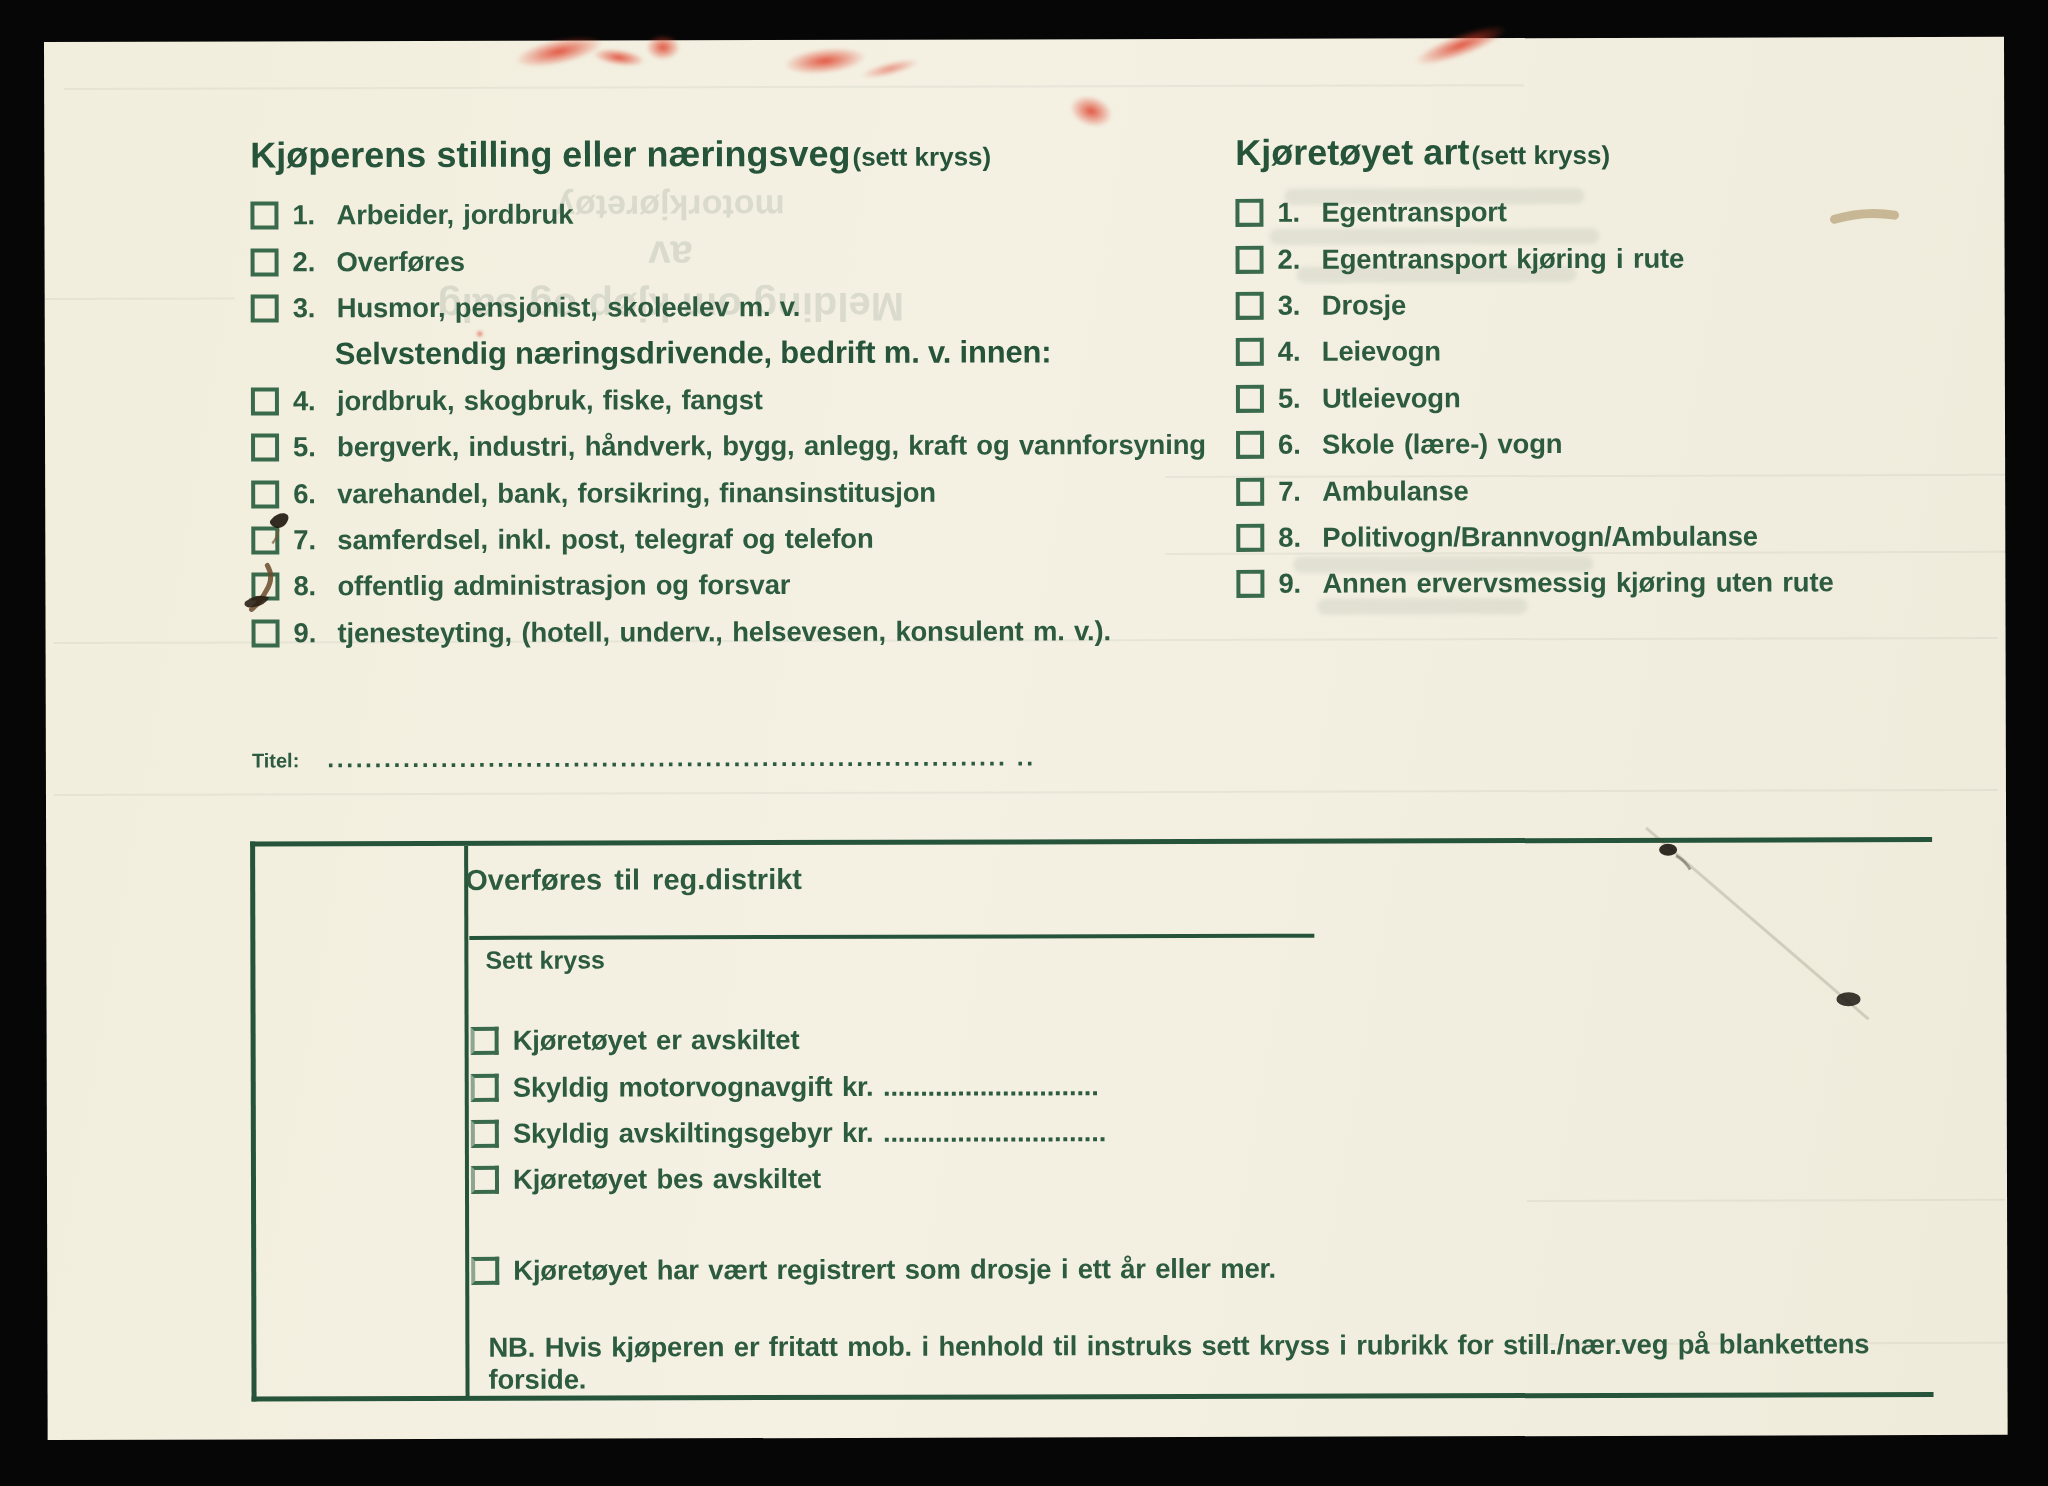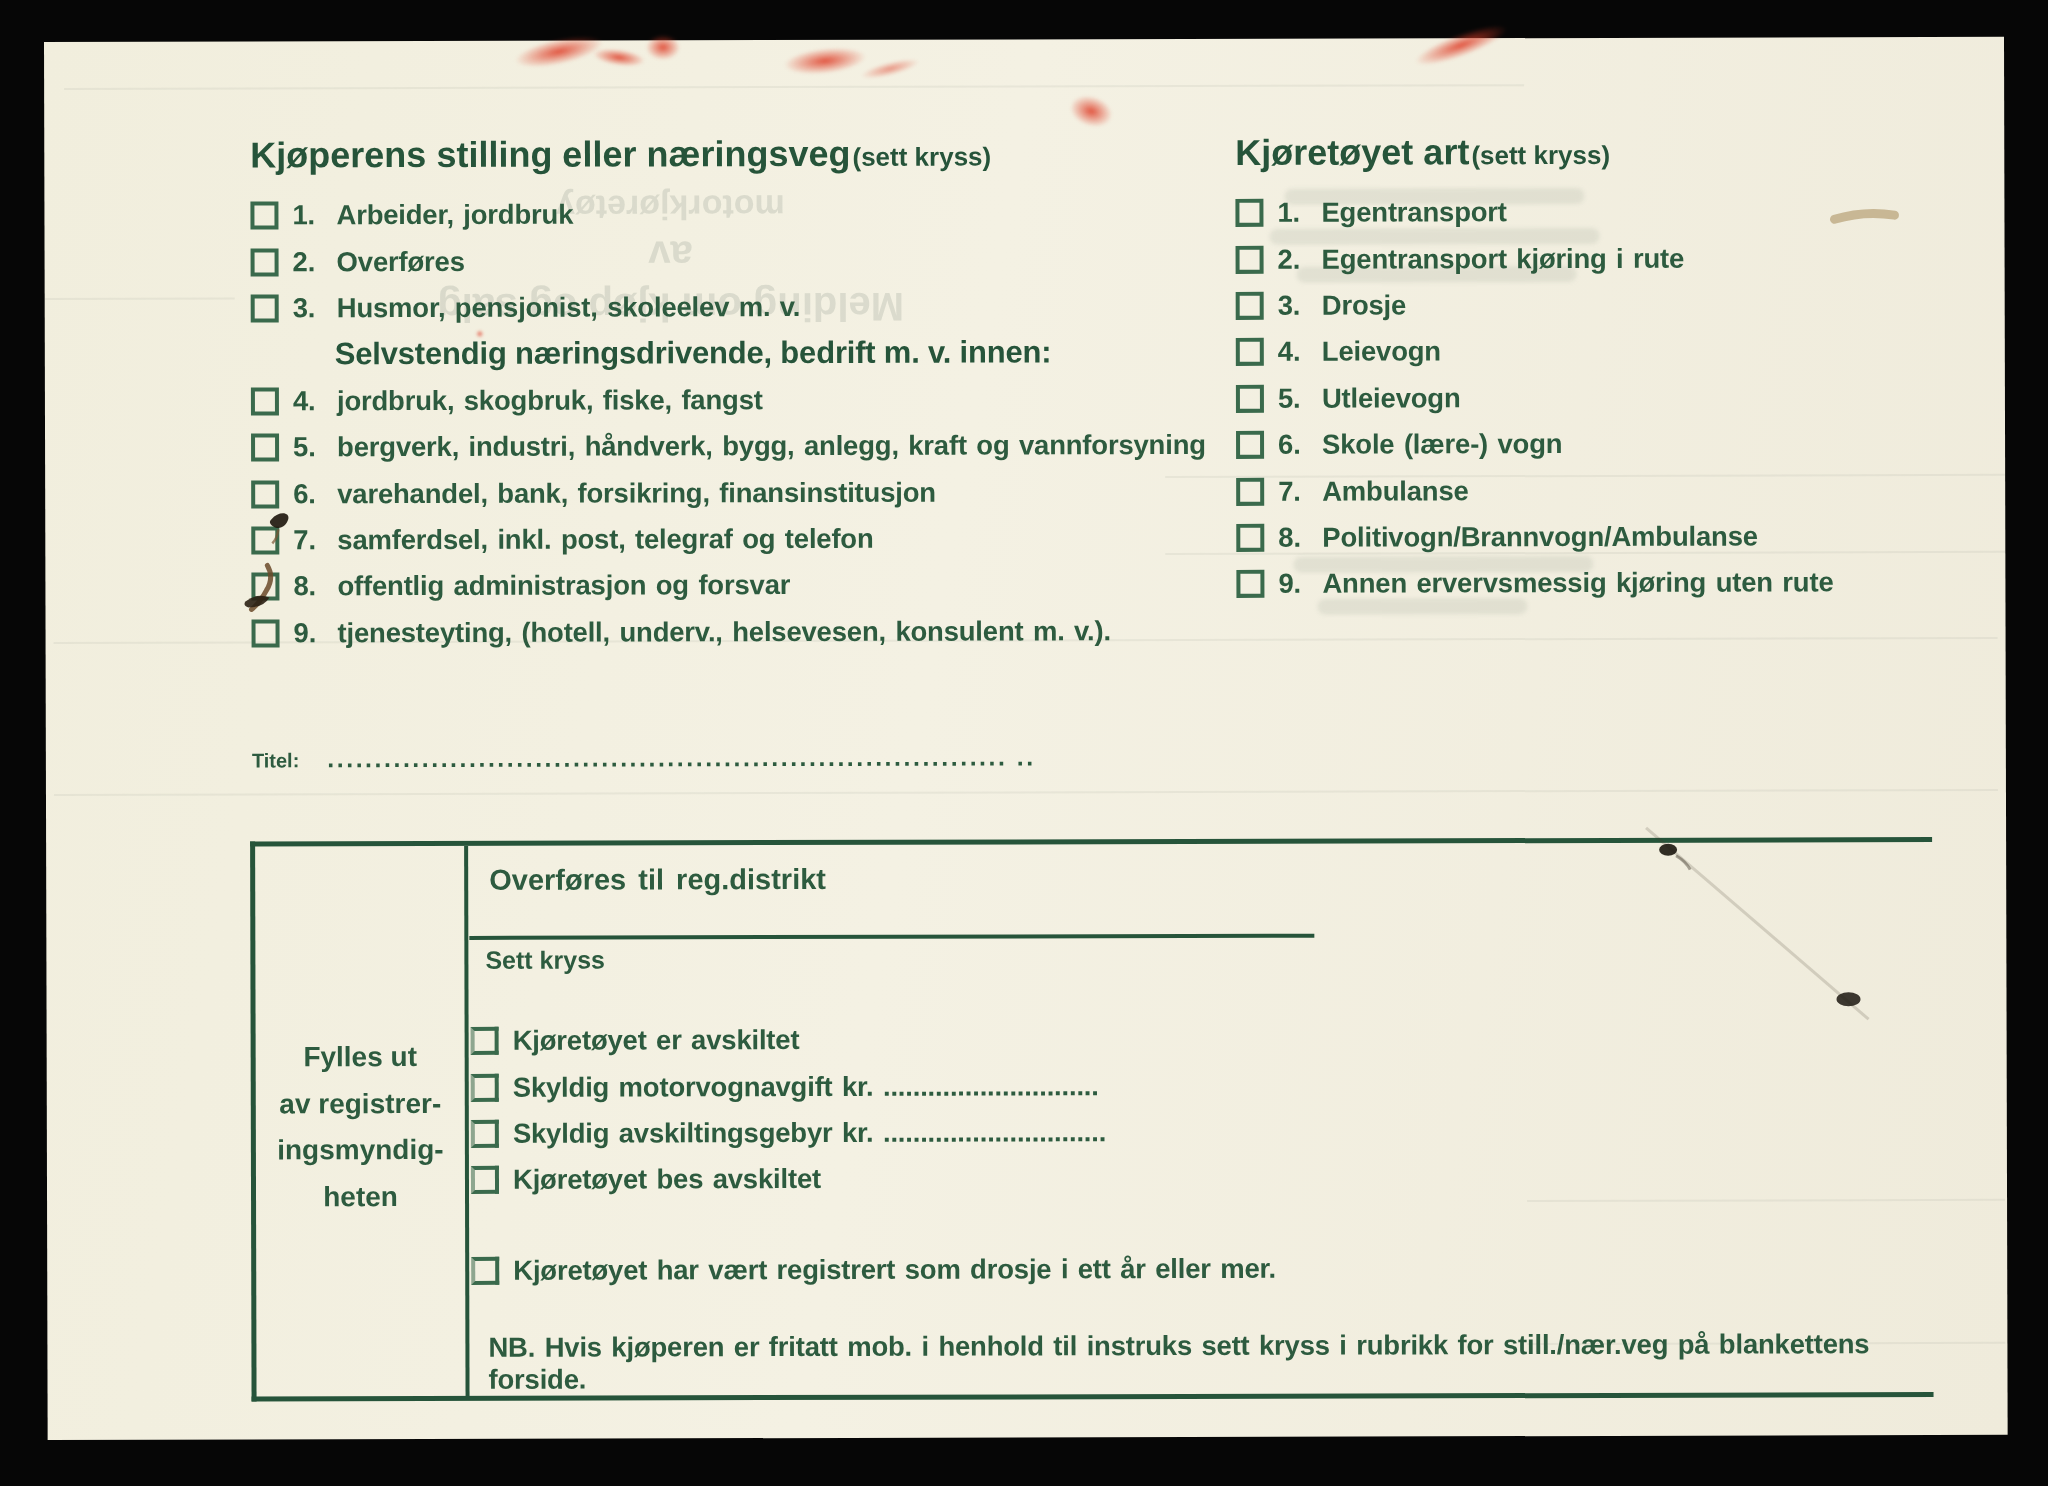--- a/index.html
+++ b/index.html
@@ -89,21 +89,21 @@
   
   .regbox{
     position:absolute;left:204px;top:800px;width:1682px;height:560px;
     border:5px solid var(--ink-strong);border-right:none;
   }
   .regbox .divider{position:absolute;left:209px;top:0;bottom:0;width:4px;background:var(--ink-strong);}
   .sidelabel{
     position:absolute;left:0;top:188px;width:209px;
     text-align:center;color:var(--ink);font-size:28px;font-weight:bold;line-height:46.5px;
   }
-  .transfer{position:absolute;left:234px;top:18px;color:var(--ink);font-size:29px;font-weight:bold;word-spacing:4px;}
+  .transfer{position:absolute;left:210px;top:18px;color:var(--ink);font-size:29px;font-weight:bold;word-spacing:4px;}
   .hrule{position:absolute;left:214px;top:90px;width:845px;height:4px;background:var(--ink-strong);}
   .settkryss{position:absolute;left:230px;top:100px;color:var(--ink);font-size:25px;font-weight:bold;}
   .regrows{position:absolute;left:215px;top:172px;width:1200px;}
   .regrows .cb, .drosjerow .cb{border-left-color:rgba(58,106,76,.55);}
   .drosjerow{position:absolute;left:215px;top:402px;width:1400px;}
   .nbnote{
     position:absolute;left:232px;top:486px;width:1430px;
     color:var(--ink);font-size:27.5px;font-weight:bold;letter-spacing:-0.2px;word-spacing:2px;
   }
   
@@ -246,26 +246,20 @@
     </div>
   </div>
 
   <div class="titel">
     <span class="tlabel">Titel:</span>
     <span class="dots">........................................................................ ..</span>
   </div>
 
   <div class="regbox">
     <div class="divider"></div>
-    <div class="sidelabel">
-      <div>Fylles ut</div>
-      <div>av registrer-</div>
-      <div>ingsmyndig-</div>
-      <div>heten</div>
-    </div>
     <div class="transfer">Overføres til reg.distrikt</div>
     <div class="hrule"></div>
     <div class="settkryss">Sett kryss</div>
     <div class="regrows">
       <div class="row">
         <span class="cb"></span>
         <span class="lbl">Kjøretøyet er avskiltet</span>
       </div>
       <div class="row">
         <span class="cb"></span>

